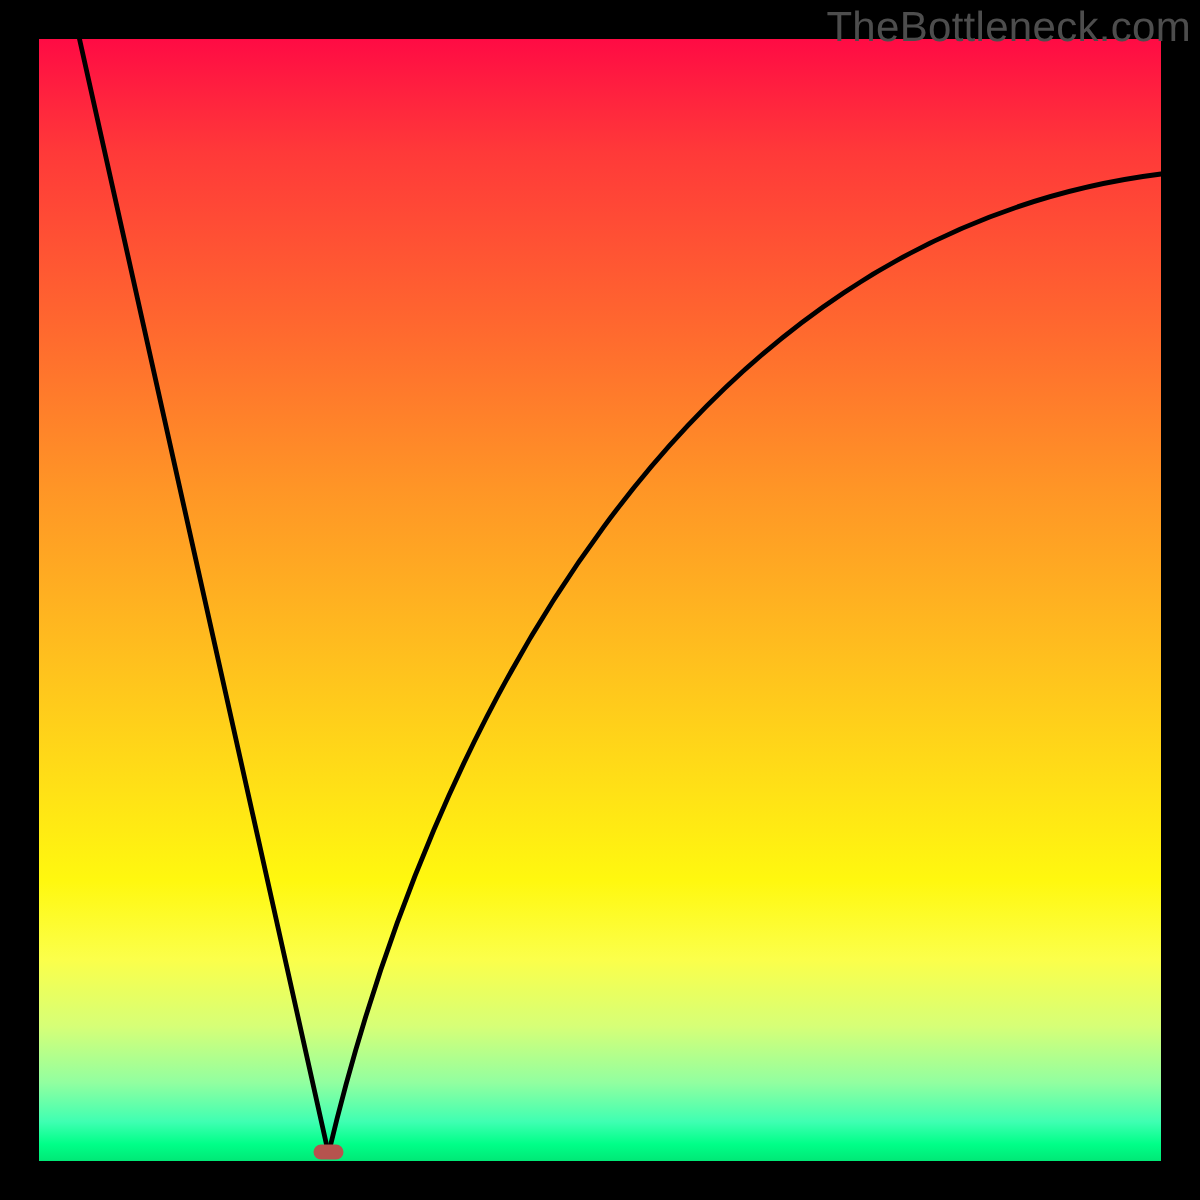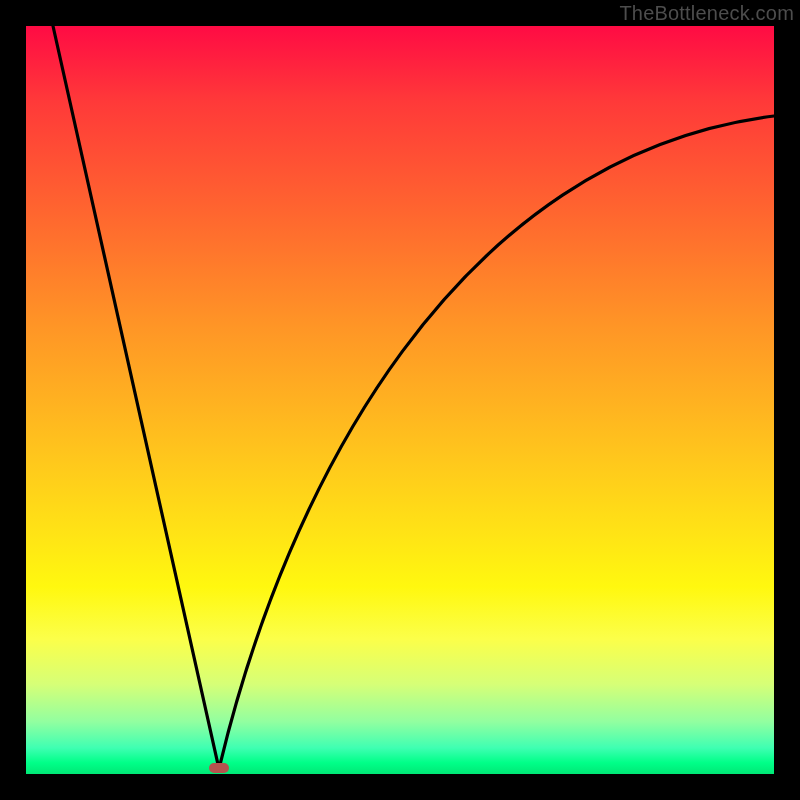--- a/index.html
+++ b/index.html
@@ -39,21 +39,21 @@
       #3fffb2 96.5%,
       #00ff88 98.5%,
       #00e876 100%
     );
   }
   .watermark {
     position: absolute;
     top: 2px;
     right: 6px;
     color: #4d4d4d;
-    font-size: 20px;
+    font-size: 28px;
     font-weight: 500;
     z-index: 10;
     letter-spacing: 0.2px;
   }
   svg.curve {
     position: absolute;
     left: 0;
     top: 0;
     width: 748px;
     height: 748px;

